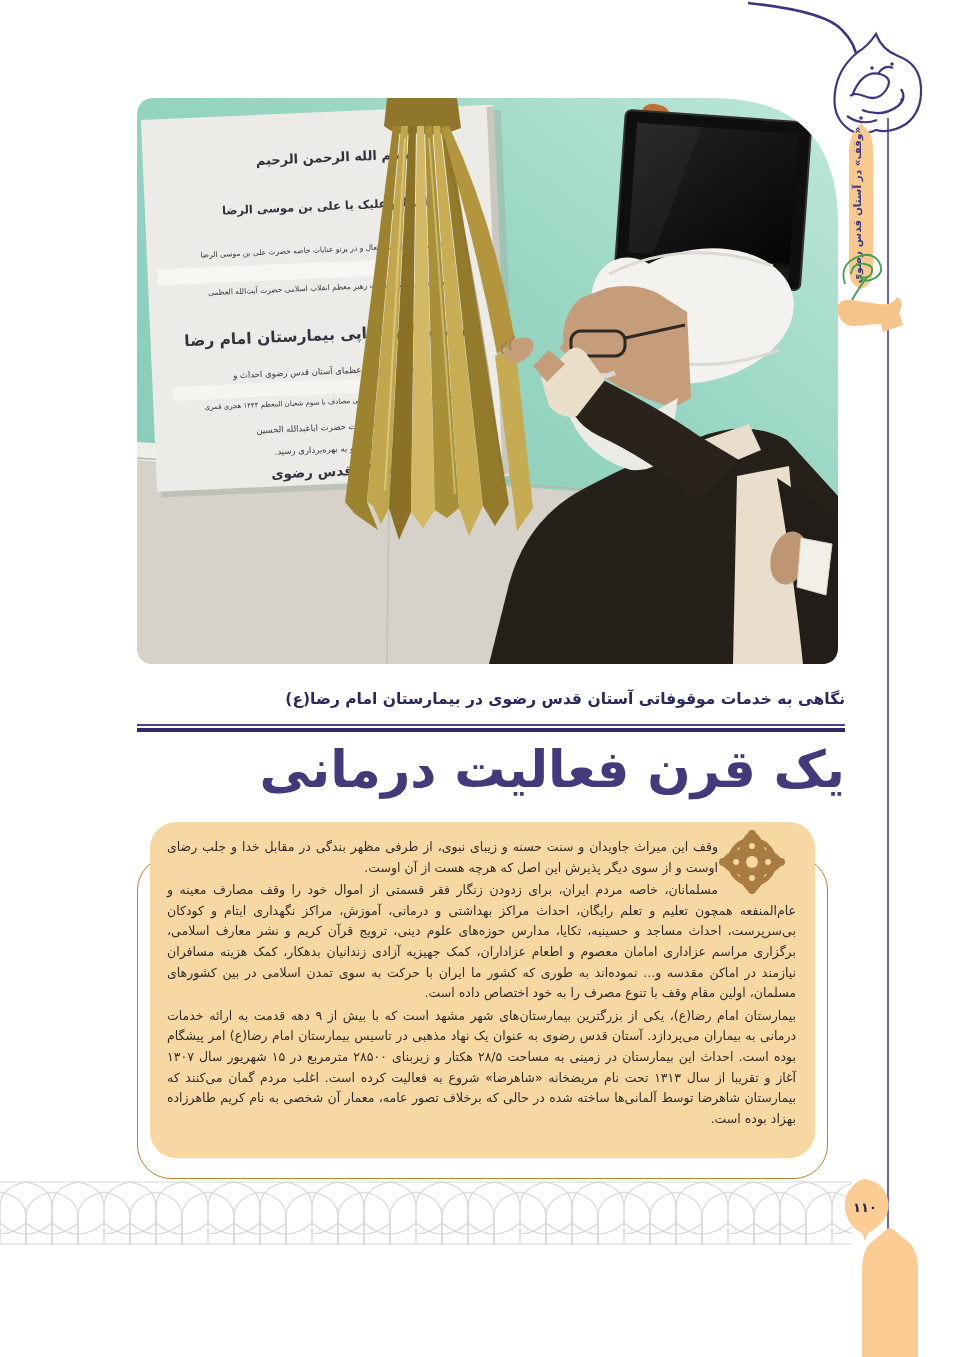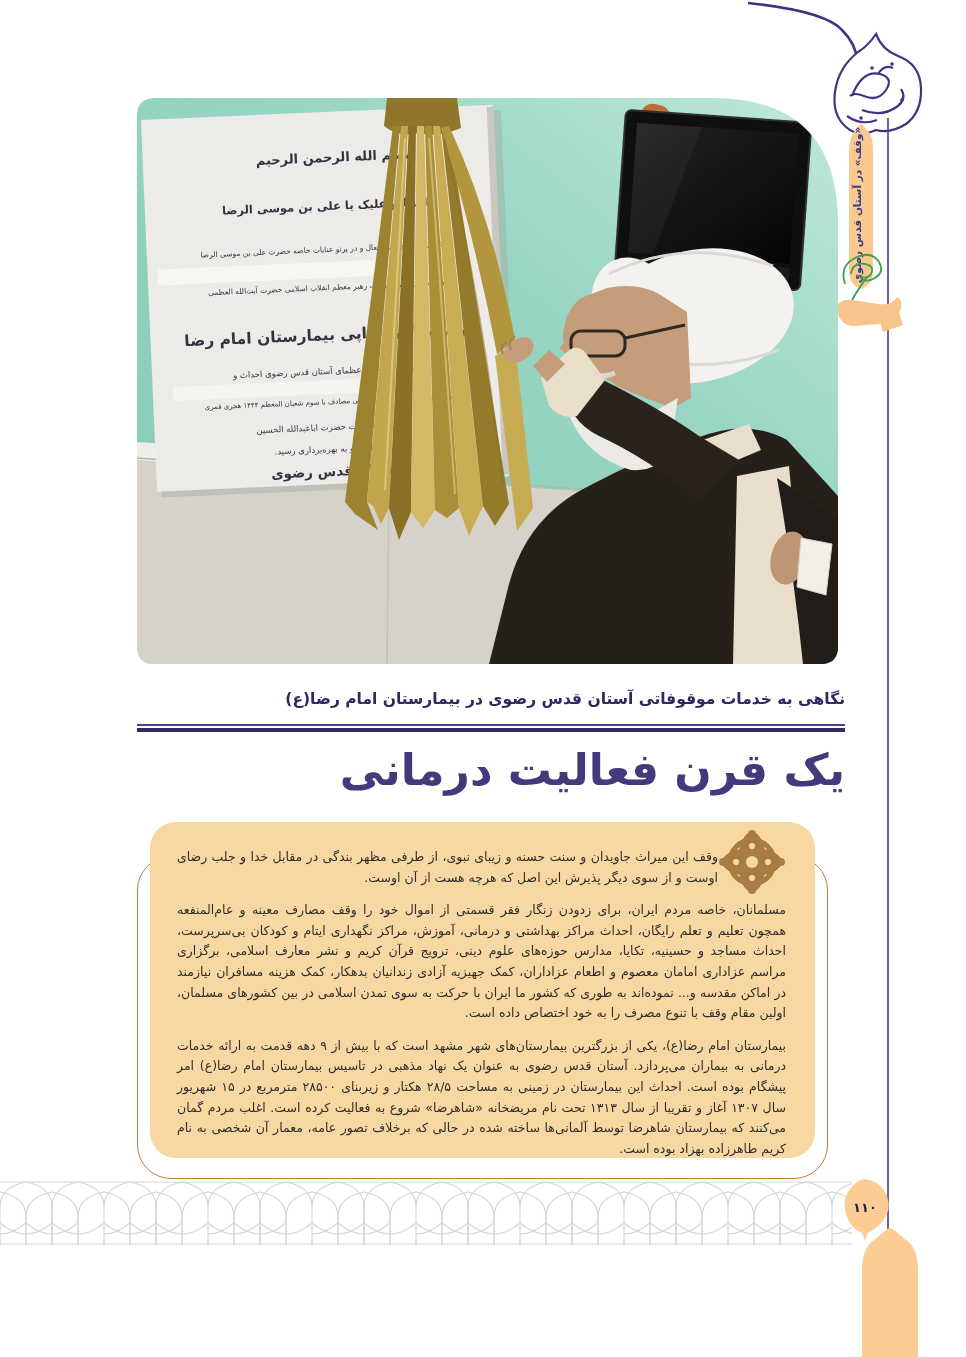--- a/index.html
+++ b/index.html
@@ -4,30 +4,30 @@
 <style>
   html,body{margin:0;padding:0;background:#fff;}
   #page{position:relative;width:966px;height:1357px;background:#ffffff;overflow:hidden;
         font-family:"DejaVu Sans",sans-serif;direction:rtl;}
   .abs{position:absolute;}
   
   #kicker{left:137px;top:690px;width:708px;font-size:15.5px;font-weight:bold;
           color:#2b2a5e;}
   #rule-thin{left:137px;top:724px;width:708px;height:1.5px;background:#4a4190;}
   #rule-thick{left:137px;top:728px;width:708px;height:3.5px;background:#2f2b66;}
-  #title{left:137px;top:740px;width:708px;text-align:right;font-size:44px;font-weight:bold;
+  #title{left:137px;top:740px;width:708px;text-align:right;font-size:51px;font-weight:bold;
          color:#43397b;line-height:60px;}
   
   #frame-outline{left:137px;top:856px;width:689px;height:321px;border:1.6px solid #bf7f33;
                  border-radius:34px;z-index:1;}
   #article-box{left:150px;top:822px;width:665px;height:336px;background:#f8d8a2;
                border-radius:26px;z-index:2;}
   #article-text{padding:13px 17px 0 15px;font-size:12.5px;line-height:20.6px;color:#2f2d2b;
                 text-align:justify;}
-  #article-text p{margin:12px;}
+  #article-text p{margin:2px;}
   #medallion-spacer{float:right;width:80px;height:62px;}
   #medallion{left:714px;top:826px;width:76px;height:72px;z-index:3;}
   
   #photo{left:137px;top:98px;width:701px;height:566px;z-index:2;}
   
   #arch-band{left:0px;top:1181px;width:852px;height:64px;}
   
   #sidebar{left:740px;top:0px;width:226px;height:1357px;}
   svg text{font-family:"DejaVu Sans",sans-serif;}
 </style>

